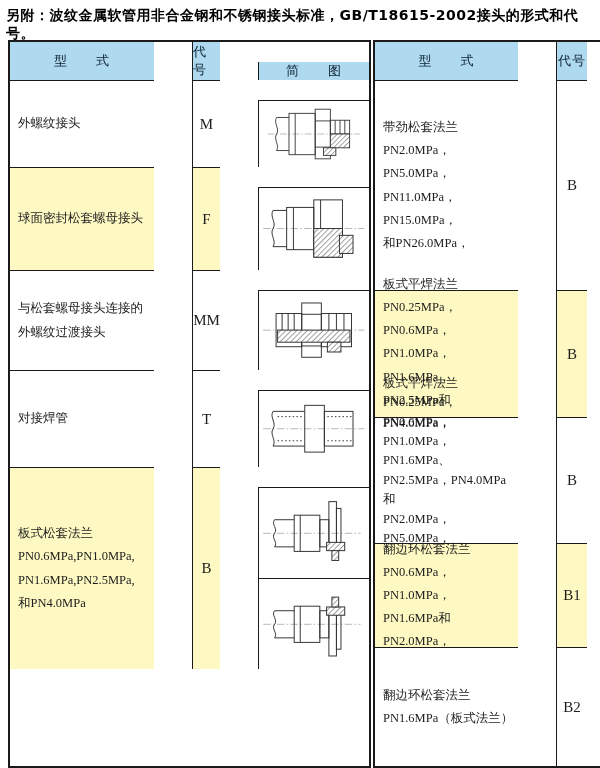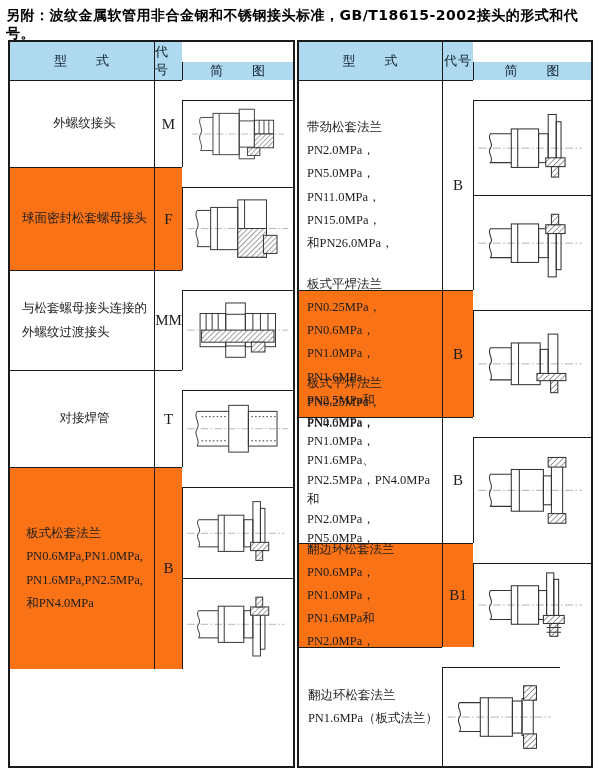--- a/index.html
+++ b/index.html
@@ -7,48 +7,48 @@
     width:600px;height:768px;background:#ffffff;overflow:hidden;position:relative;
     font-family:"DejaVu Sans","Liberation Sans",sans-serif;color:#111;
   }
   .doc-title{
     position:absolute;top:7px;left:6px;width:590px;
     font-size:14px;font-weight:bold;letter-spacing:0.5px;color:#000;
   }
   .tables{position:absolute;top:40px;left:8px;display:flex;}
   .half{display:flex;flex-direction:column;border:2px solid #1a1a1a;background:#fff;}
   .half-left{margin-right:2px;}
-  .row{display:flex;box-sizing:border-box;}
+  .row{display:flex;box-sizing:border-box;gap:38px;}
   .row + .row .cell{border-top:1px solid #1a1a1a;}
   .cell{box-sizing:border-box;display:flex;position:relative;}
   .cell + .cell{border-left:1px solid #1a1a1a;}
   .type{
     width:144px;padding:4px 3px 4px 8px;align-items:center;
     font-family:"Liberation Serif","DejaVu Serif",serif;
-    font-size:12.5px;line-height:1.85;color:#1c1c1c;justify-content:center;
+    font-size:12.5px;line-height:1.85;color:#1c1c1c;
   }
   .half-right .type{width:143px;}
   .type span{white-space:pre-line;display:block;}
   .tight span{line-height:1.55;}
   .code{
     width:28px;align-items:center;justify-content:center;
     font-family:"Liberation Serif","DejaVu Serif",serif;font-size:15px;color:#1c1c1c;
   }
   .half-right .code{width:31px;}
   .diag{width:111px;flex-direction:column;padding:0;margin-top:20px;}
   .half-right .diag{width:118px;}
   .dsub{flex:1;display:flex;align-items:center;justify-content:center;overflow:hidden;}
   .dsub + .dsub{border-top:1px solid #1a1a1a;}
   .dsvg{width:96%;height:94%;}
   .hd{
     background:#afd9ef;align-items:center;justify-content:center;padding:0;
     font-family:"DejaVu Sans","Liberation Sans",sans-serif;
     font-size:13px;color:#0c2030;letter-spacing:1px;
   }
-  .hl{background:#f97316;}
+  .hl{background:#fef9c3;}
   .hdrow{height:38px;}
 </style>
 </head>
 <body>
 
 <svg width="0" height="0" style="position:absolute" aria-hidden="true">
   <defs>
     <pattern id="hx" patternUnits="userSpaceOnUse" width="5" height="5" patternTransform="rotate(45)">
       <rect width="5" height="5" fill="#ffffff"></rect>
       <line x1="0" y1="0" x2="0" y2="5" stroke="#555" stroke-width="1.5"></line>
@@ -386,20 +386,21 @@
             </svg>
         </div>
       </div>
     </div>
 
     <div class="row" style="height:119px">
       <div class="cell type">
           <span>翻边环松套法兰
 PN1.6MPa（板式法兰）</span>
         </div>
+      <div class="cell code">B2</div>
       <div class="cell diag">
         <div class="dsub">
           <svg class="dsvg" viewBox="0 0 140 90">
               <use href="#sym-b2"></use>
             </svg>
         </div>
       </div>
     </div>
   </div>
 </div>

